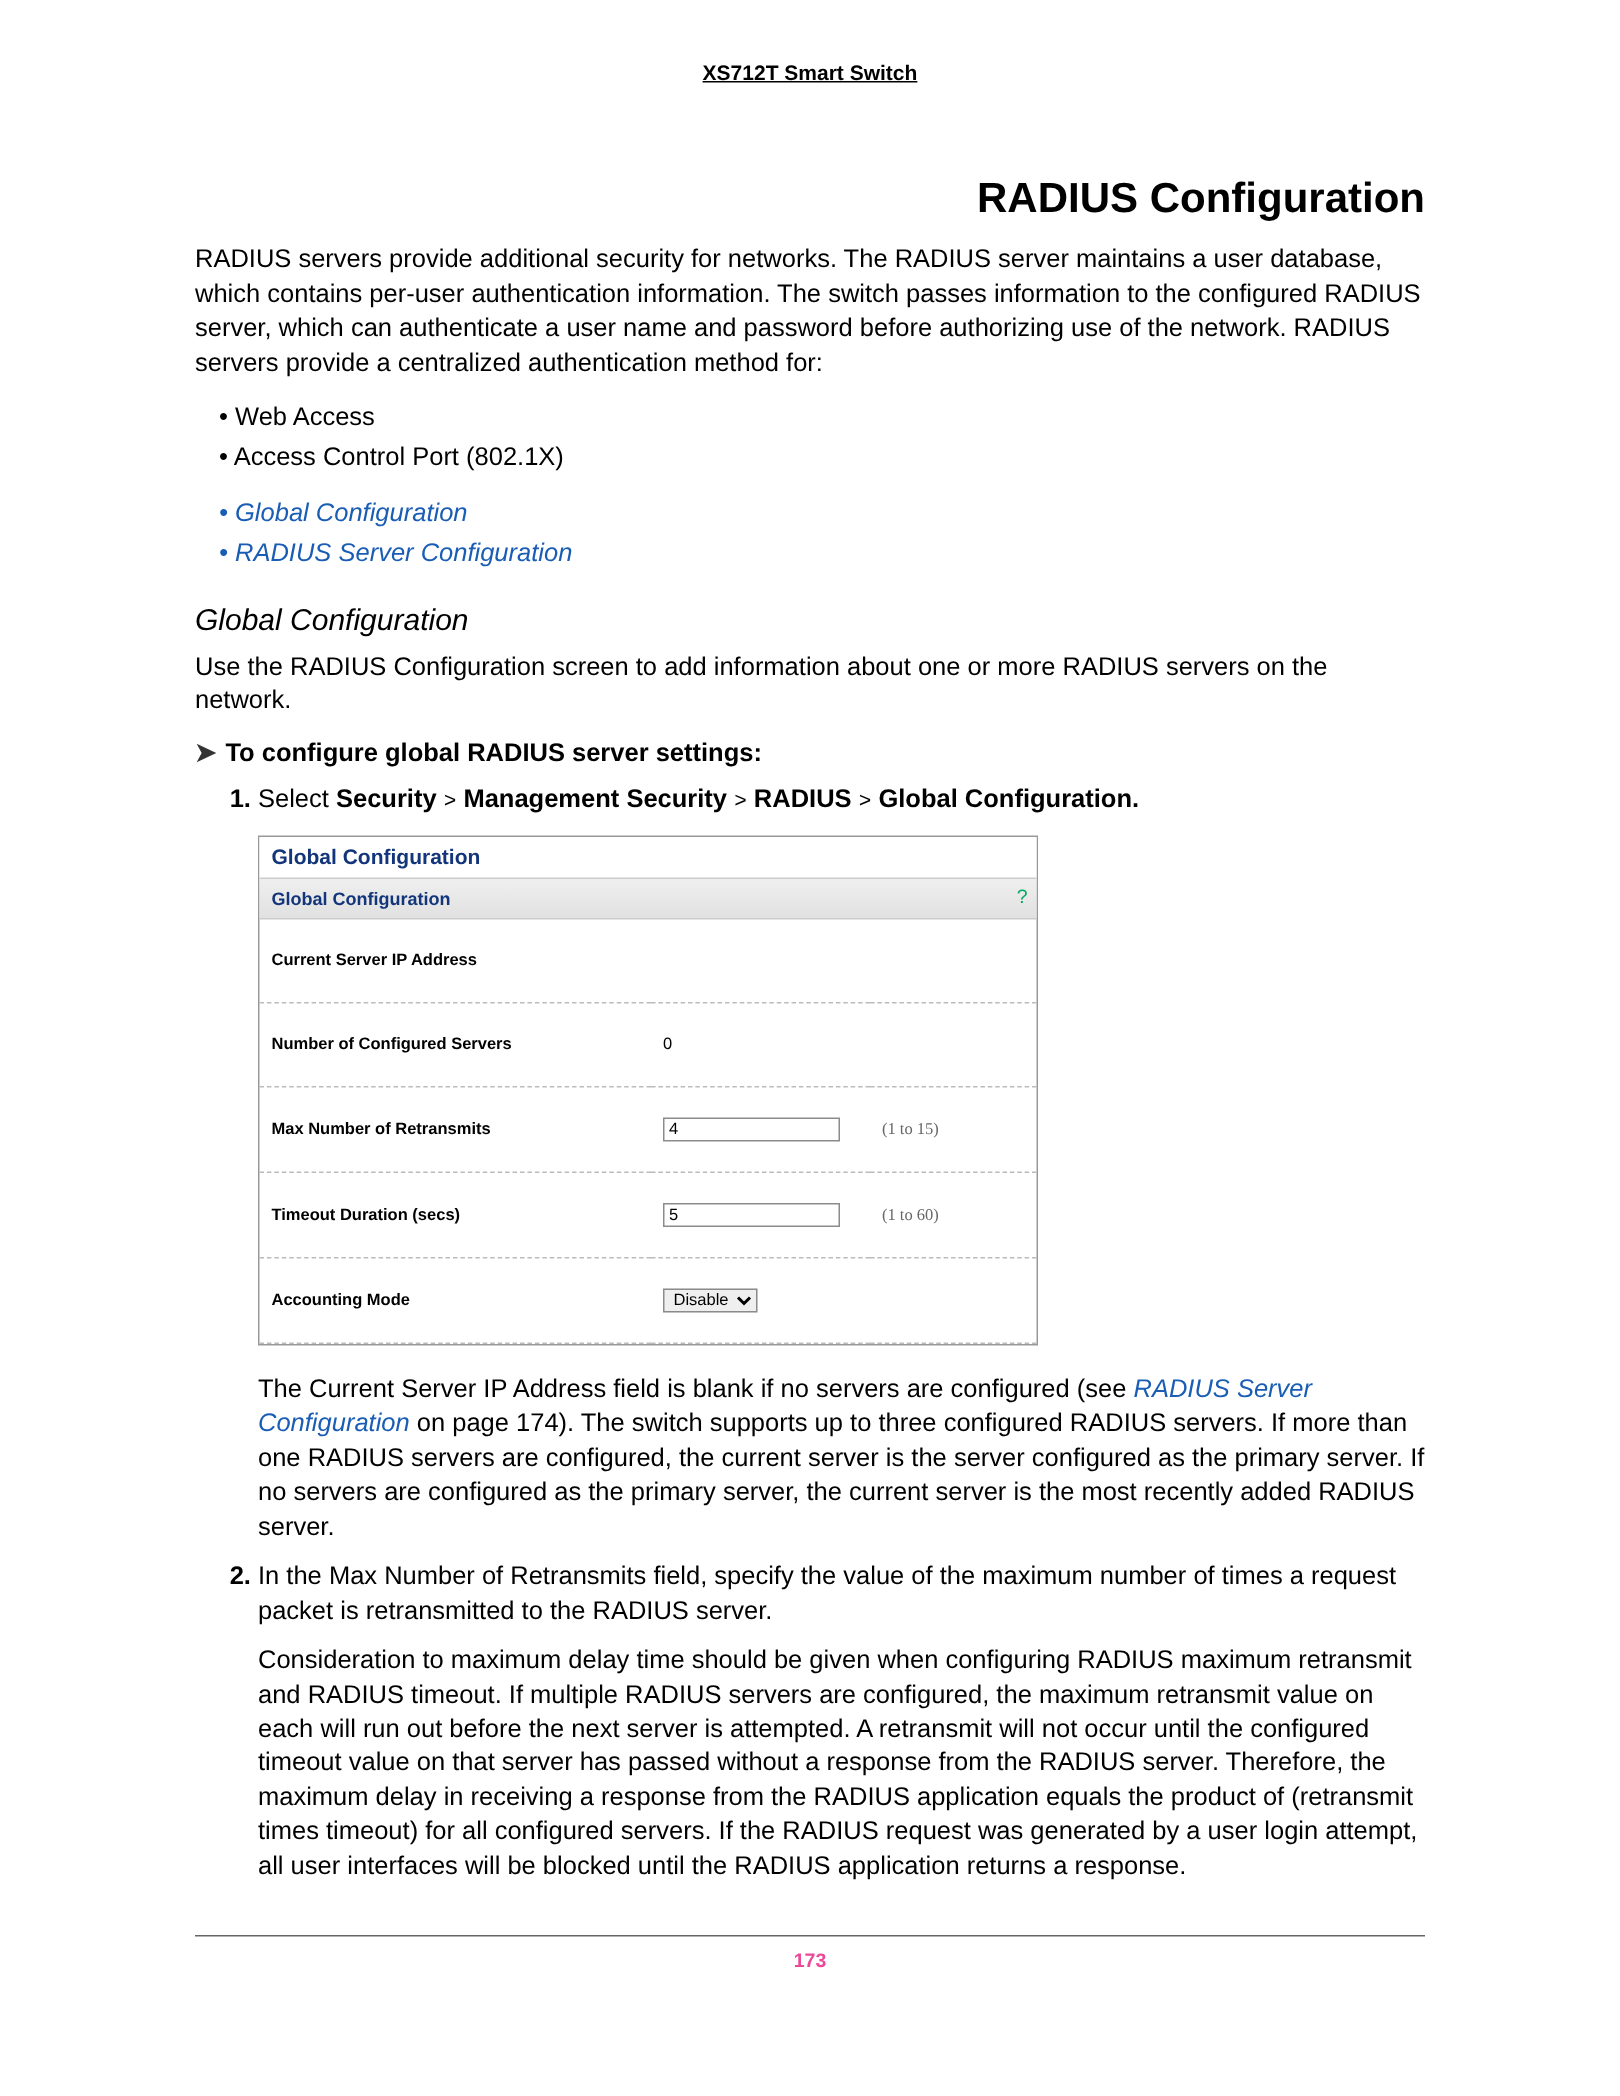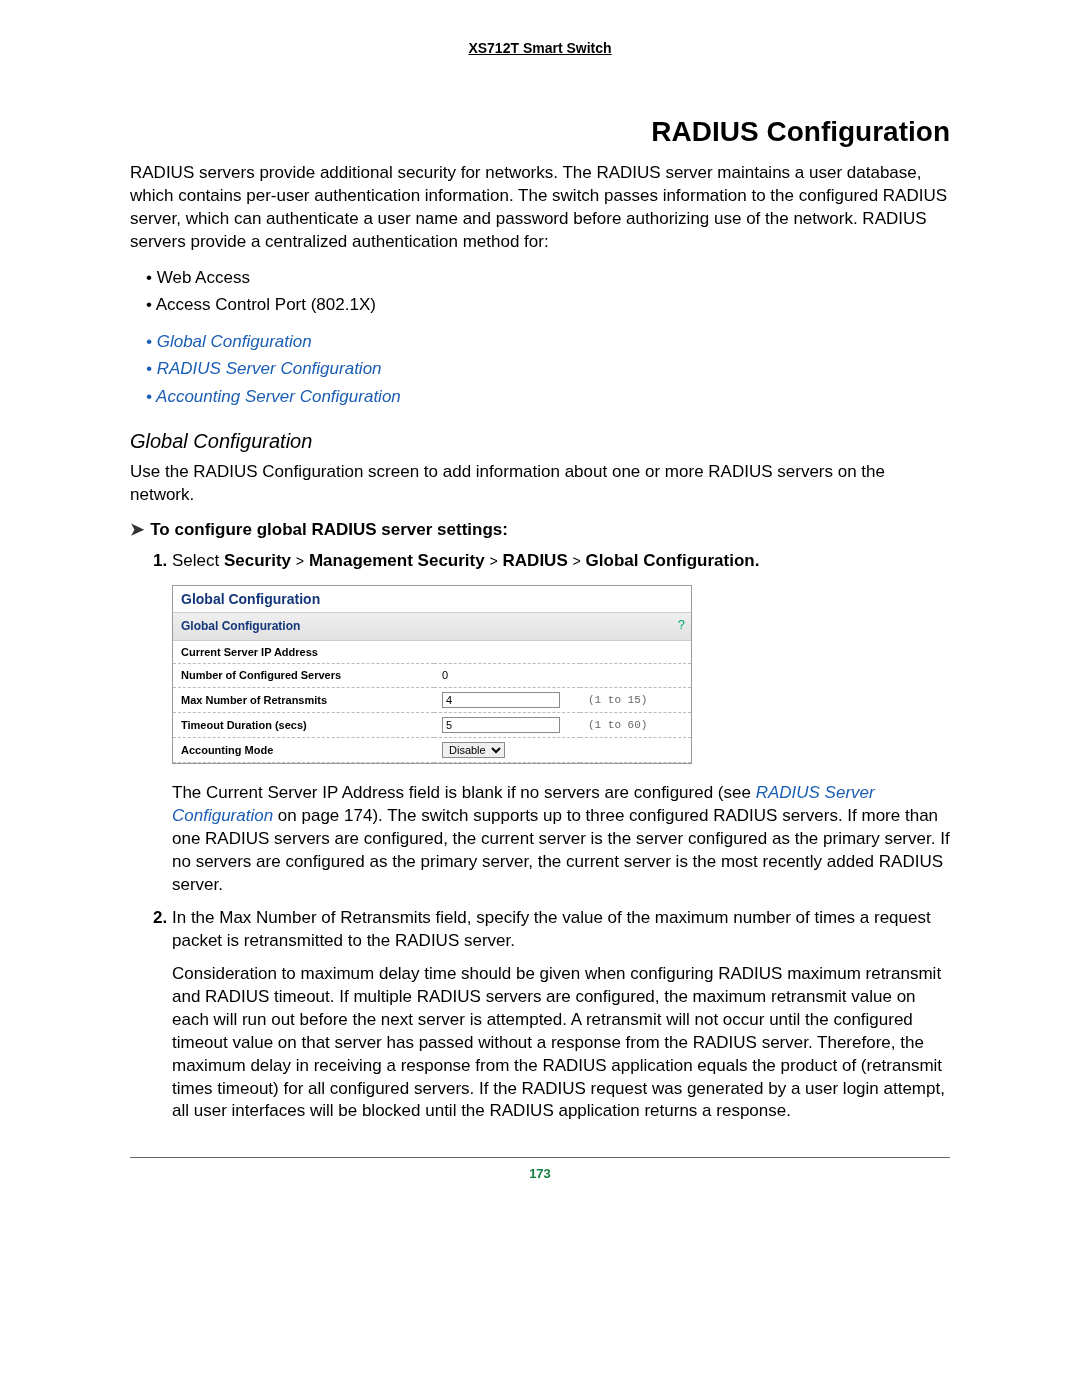--- a/index.html
+++ b/index.html
@@ -117,31 +117,31 @@
     font-weight: normal;
     font-size: 13px;
   }
   .fig-table {
     width: 100%;
     border-collapse: collapse;
     font-size: 11px;
     font-family: Verdana, Arial, sans-serif;
   }
   .fig-table td {
-    padding: 4px 8px;
+    padding: 20px 8px;
     border-bottom: 1px dashed #bbb;
     vertical-align: middle;
   }
   .fig-table td.label {
     font-weight: bold;
     width: 245px;
   }
   .fig-table td.input-cell { width: 130px; }
   .fig-table td.range-cell {
-    font-family: Liberation Mono, monospace;
+    font-family: Liberation Serif, serif;
     color: #666;
   }
   .fig-input {
     width: 110px;
     border: 1px solid #8b8b8b;
     padding: 1px 3px;
     font-size: 11px;
     font-family: Arial;
   }
   .fig-select {
@@ -150,21 +150,21 @@
     font-family: Arial;
     padding: 0 2px;
   }
   .page-hr {
     border: none;
     border-top: 1px solid #666;
     margin: 34px 0 8px 0;
   }
   .page-number {
     text-align: center;
-    color: #15803d;
+    color: #ec4899;
     font-weight: bold;
     font-size: 13px;
   }
   .inline-link { color: #1a5db4; font-style: italic; }
 </style>
 </head>
 <body>
 
 <div class="page">
 
@@ -176,21 +176,20 @@
 
   <ul class="bullets">
     <li>Web Access</li>
     <li>Access Control Port (802.1X)</li>
   </ul>
 
 
   <ul class="bullets link-bullets">
     <li><span class="italic-link">Global Configuration</span></li>
     <li><span class="italic-link">RADIUS Server Configuration</span></li>
-    <li><span class="italic-link">Accounting Server Configuration</span></li>
   </ul>
 
   <h2 class="sub-heading">Global Configuration</h2>
 
   <p class="para">Use the RADIUS Configuration screen to add information about one or more RADIUS servers on the network.</p>
 
   <div class="arrow-line">
     <span class="arrow">➤</span><span>To configure global RADIUS server settings:</span>
   </div>
 

